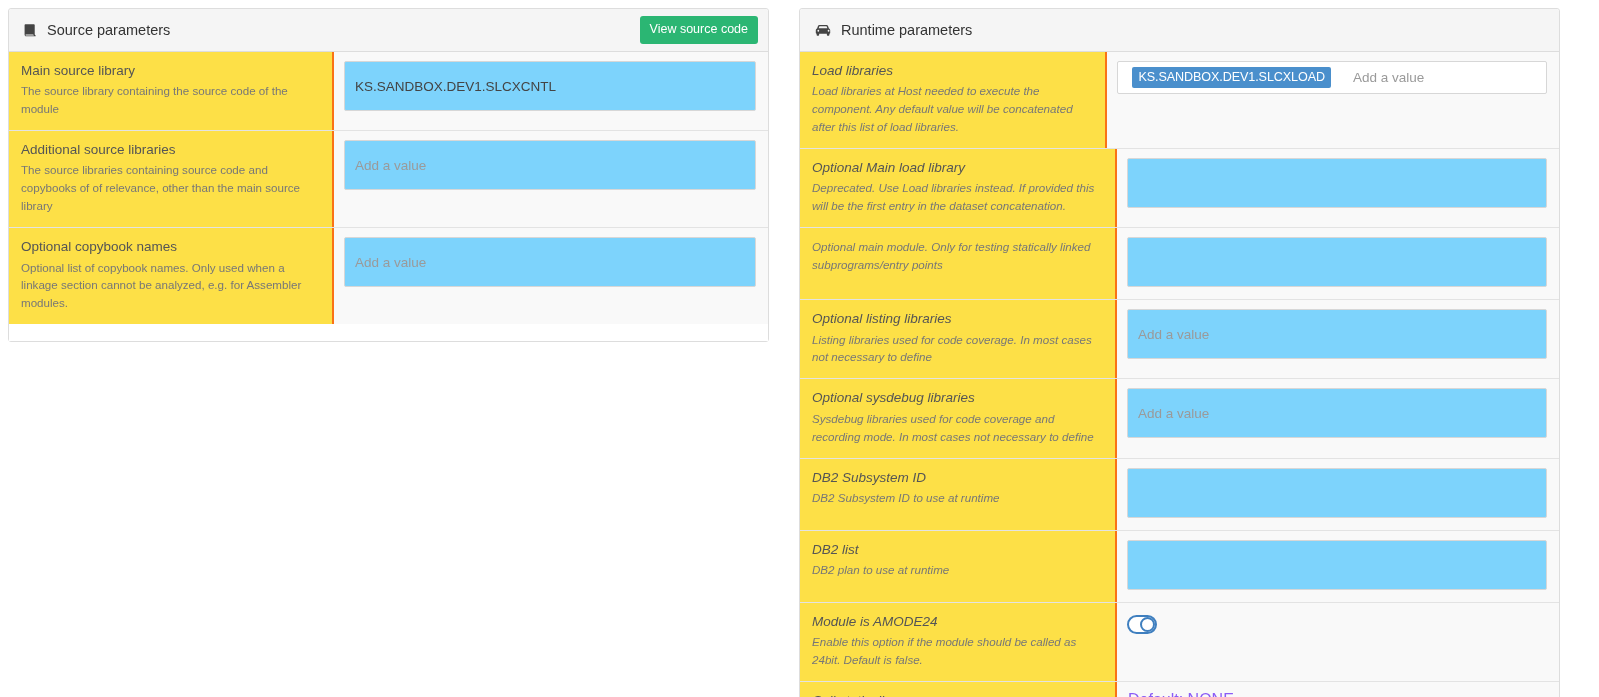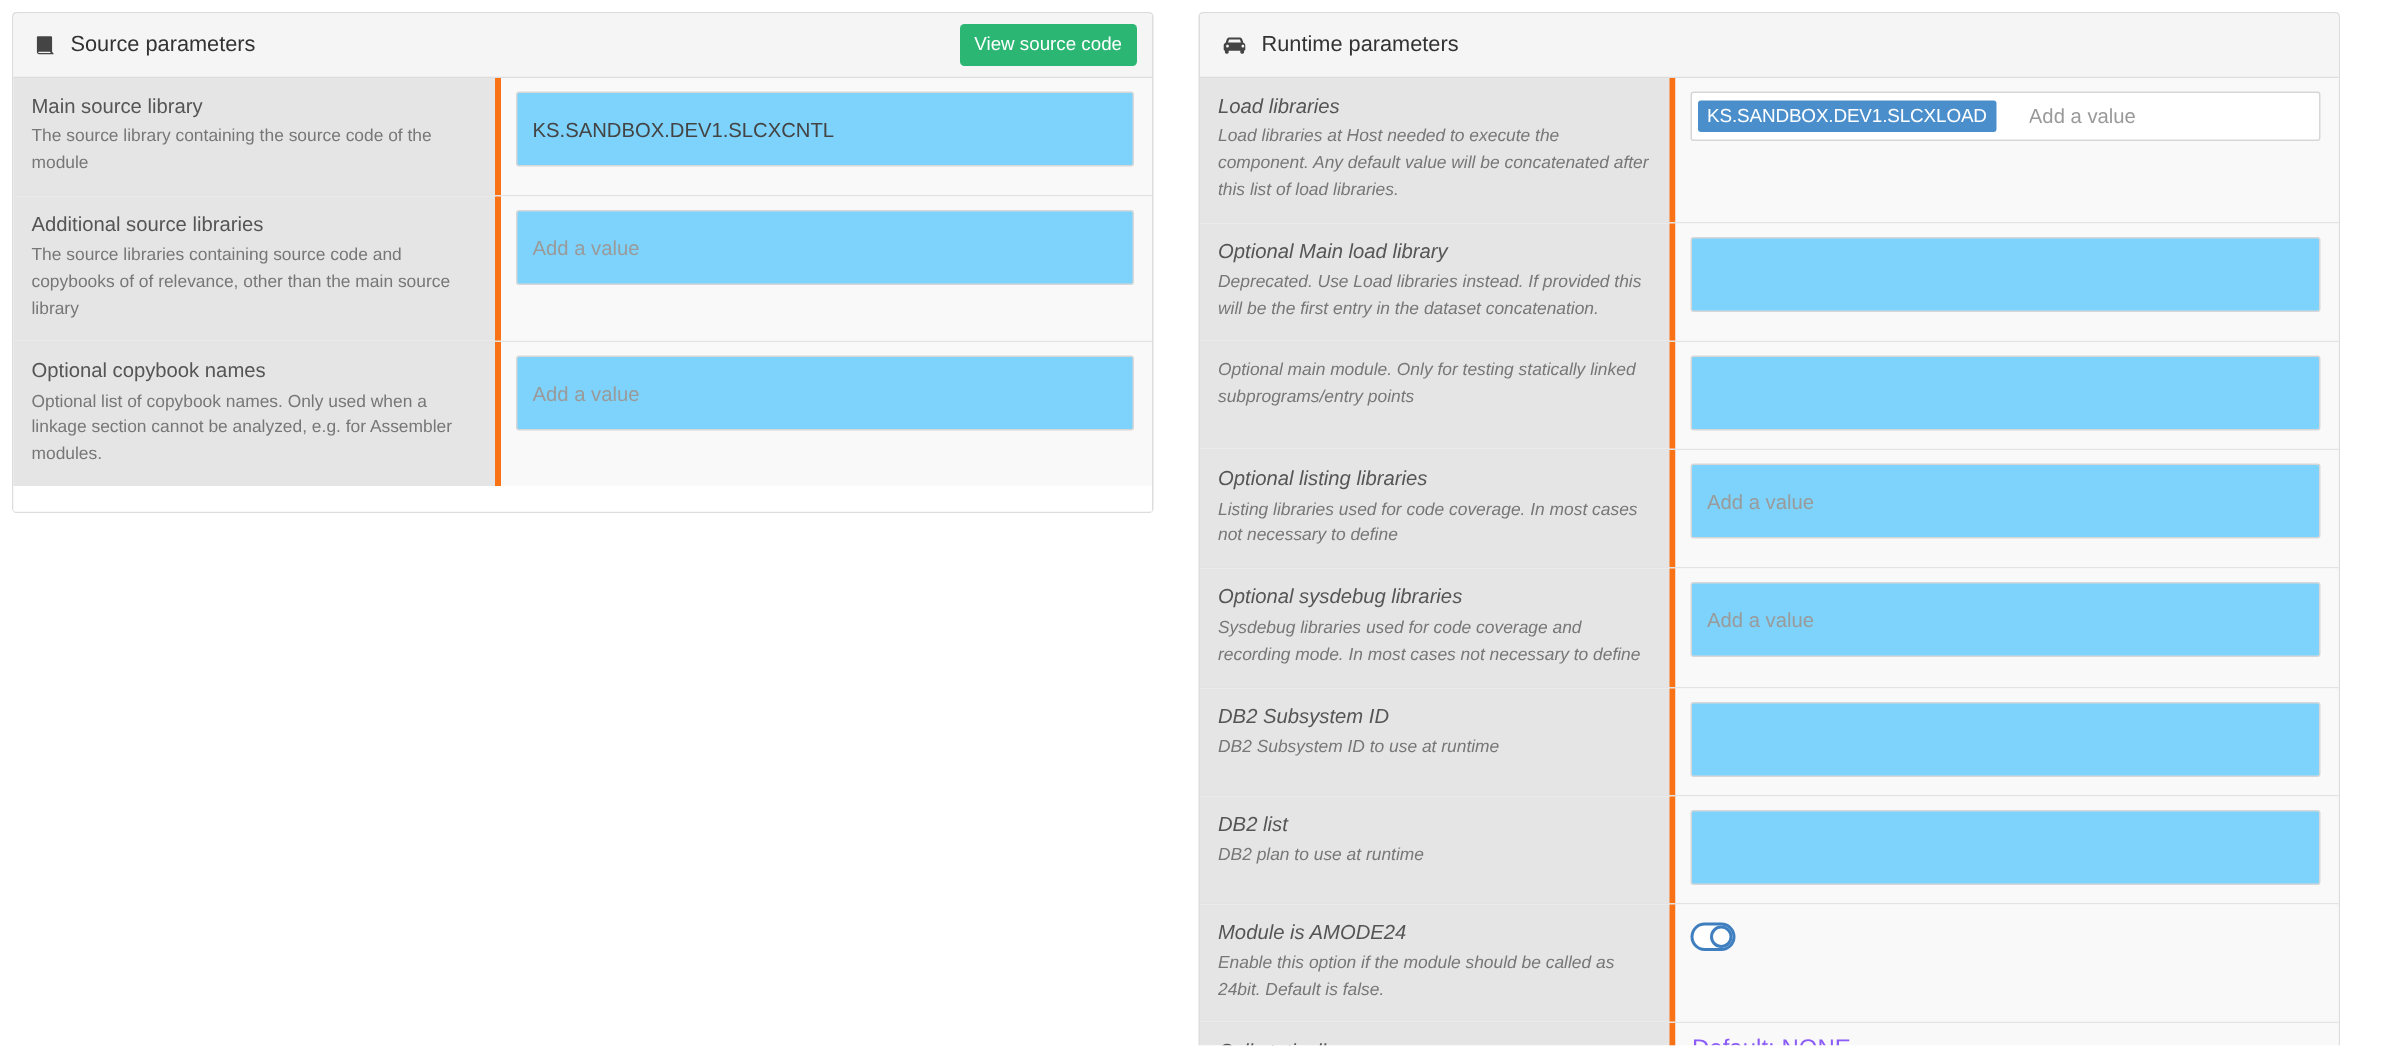--- a/index.html
+++ b/index.html
@@ -61,23 +61,23 @@
   
   .rows { display: block; }
   .row {
     display: flex;
     border-bottom: 1px solid #e3e3e3;
     min-height: 50px;
   }
   .row:last-child { border-bottom: none; }
 
   .cell-label {
-    background: #e5e5e5;
+    background: #fde047;
     padding: 10px 12px 12px 12px;
-    border-right: 4px solid #f97316;
+    border-right: 2px solid #f97316;
   }
   .cell-value {
     background: #f9f9f9;
     padding: 9px 12px 12px 10px;
     flex: 1 1 auto;
   }
   #panel-source  .cell-label { width: 325px; }
   #panel-runtime .cell-label { width: 317px; font-style: italic; }
 
   .lbl {
@@ -111,21 +111,21 @@
   .txt::placeholder { color: #9a9a9a; }
 
   .tagbox {
     display: flex;
     align-items: center;
     width: 100%;
     height: 33px;
     border: 1px solid #d7d7d7;
     border-radius: 2px;
     background: #ffffff;
-    padding: 0 4px;
+    padding: 0 14px;
     gap: 20px;
     overflow: hidden;
   }
   .tag {
     background: #4a8fcc;
     color: #ffffff;
     font-size: 12.6px;
     padding: 3px 6px 4px;
     border-radius: 2px;
     white-space: nowrap;

